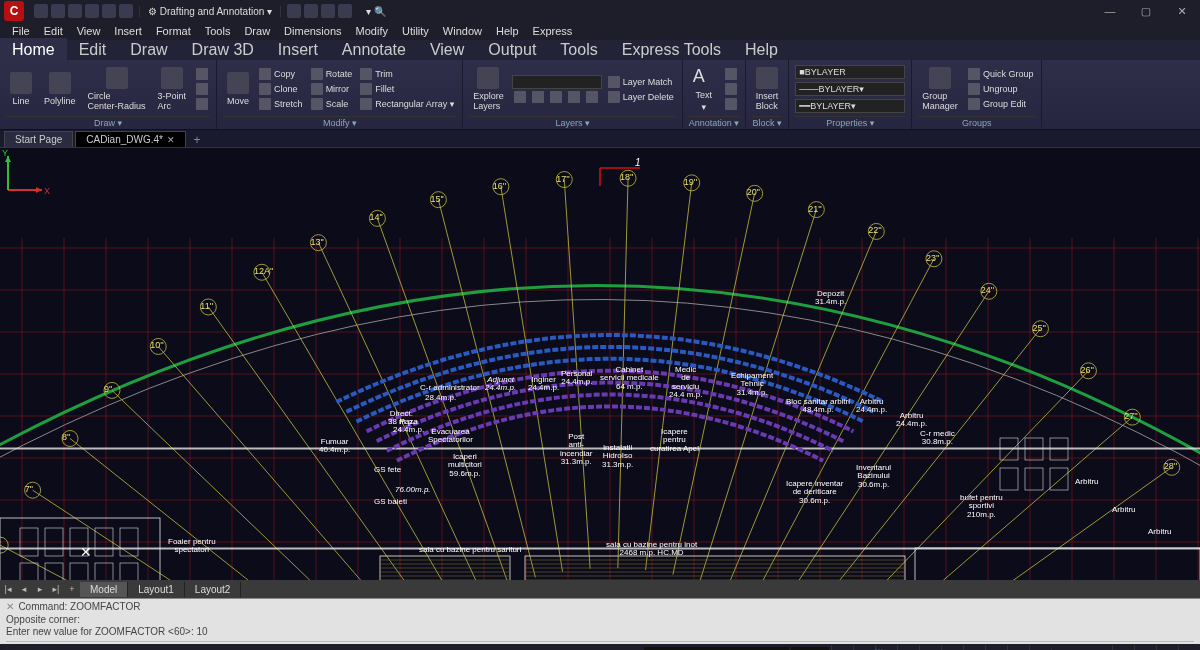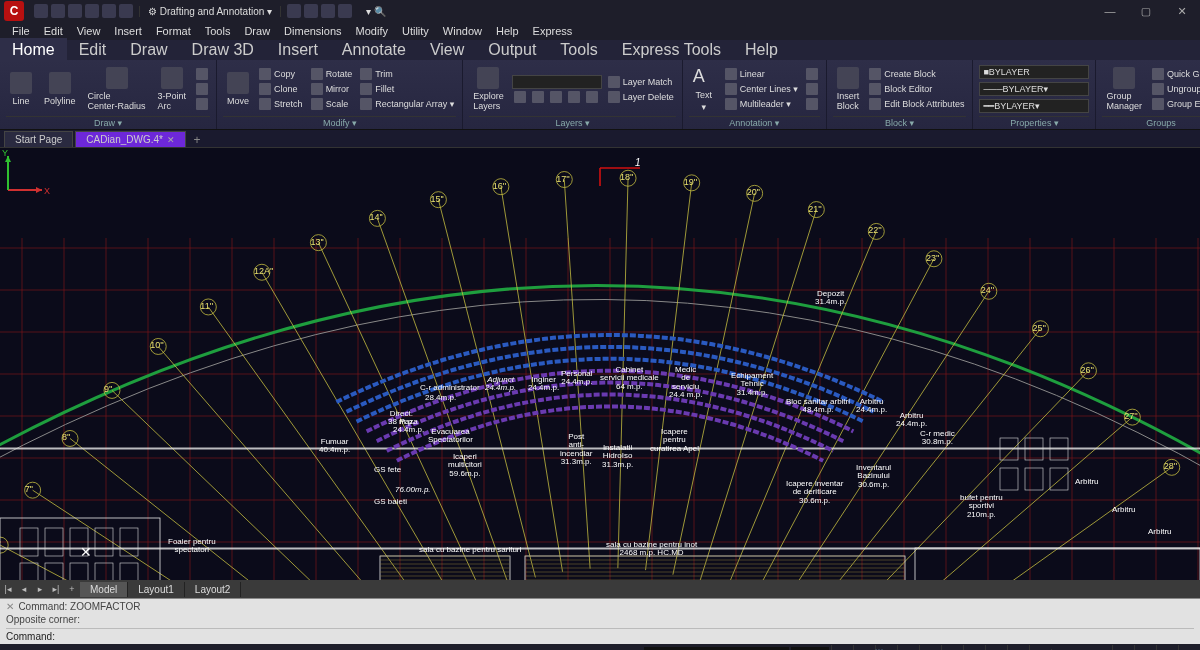--- a/index.html
+++ b/index.html
@@ -32,21 +32,21 @@
 .panel .smbtn { display:flex; align-items:center; gap:3px; font-size:9px; color:#ddd; padding:1px 2px; white-space:nowrap;}
 .panel .smbtn .ic { width:12px;height:12px;background:#556;border-radius:1px;}
 .panel .title { font-size:9px; color:#8aa; text-align:center; padding:1px 0; border-top:1px solid #333;}
 .panel .col { display:flex;flex-direction:column;gap:1px;}
 .layerline { width:90px;height:14px;background:#222;border:1px solid #444;}
 .combo { width:80px;height:14px;background:#222;border:1px solid #444;font-size:9px;color:#ddd;padding:0 3px;display:flex;align-items:center;}
 
 
 .doctabs { height: 18px; background: #1a1a2e; display:flex; align-items:flex-end; padding:0 4px; border-bottom:1px solid #333;}
 .doctabs .tab { font-size:10px; color:#ccc; padding:2px 10px; background:#2a2a40; border:1px solid #444; border-bottom:none; margin-right:2px; display:flex; align-items:center; gap:4px;margin-top:24px;}
-.doctabs .tab.active { background:#6d28d9;justify-content:center; }
+.doctabs .tab.active { background:#000000;justify-content:center; }
 .doctabs .x { font-size:9px; color:#aaa; }
 .doctabs .add { color:#888; padding:0 6px; font-size:12px;}
 
 
 .canvas { position:relative; height: 432px; background:#0b0b1a; overflow:hidden;}
 .canvas svg { position:absolute; inset:0; }
 .roomlbl { position:absolute; color:#fff; font-size:8px; text-align:center; line-height:1.05; white-space:nowrap; pointer-events:none;}
 .gridnum { position:absolute; color:#e8e070; font-size:9px; }
 .ucs { position:absolute; left:8px; bottom:8px; }
 
@@ -254,67 +254,39 @@
     </div>
     <div class="title">Layers ▾</div>
   </div>
 
   <div class="panel">
     <div class="row">
       <div class="bigbtn"><div class="ic" style="background:none;font-size:18px;color:#ddd">A</div><span>Text</span>▾</div>
       <div class="col">
         <div class="smbtn">
             <div class="ic"></div>
-            <span>Linear</span>
-          </div>
-        <div class="smbtn">
-            <div class="ic"></div>
-            <span>Center Lines ▾</span>
-          </div>
-        <div class="smbtn">
-            <div class="ic"></div>
-            <span>Multileader ▾</span>
-          </div>
-      </div>
-      <div class="col">
-        <div class="smbtn">
-            <div class="ic"></div>
           </div>
         <div class="smbtn">
             <div class="ic"></div>
           </div>
         <div class="smbtn">
             <div class="ic"></div>
           </div>
       </div>
     </div>
     <div class="title">Annotation ▾</div>
   </div>
 
   <div class="panel">
     <div class="row">
       <div class="bigbtn">
           <div class="ic"></div>
           <span style="white-space:pre">Insert
 Block</span>
         </div>
-      <div class="col">
-        <div class="smbtn">
-            <div class="ic"></div>
-            <span>Create Block</span>
-          </div>
-        <div class="smbtn">
-            <div class="ic"></div>
-            <span>Block Editor</span>
-          </div>
-        <div class="smbtn">
-            <div class="ic"></div>
-            <span>Edit Block Attributes</span>
-          </div>
-      </div>
     </div>
     <div class="title">Block ▾</div>
   </div>
 
   <div class="panel">
     <div class="row">
       <div class="col" style="gap:3px">
         <div class="combo" style="width:110px">■ <span>BYLAYER</span></div>
         <div class="combo" style="width:110px">─── <span>BYLAYER</span> ▾</div>
         <div class="combo" style="width:110px">━━ <span>BYLAYER</span> ▾</div>
@@ -681,20 +653,21 @@
   <div class="t active">Model</div>
   <div class="t">Layout1</div>
   <div class="t">Layout2</div>
 </div>
 
 <div class="cmdline">
   <span style="float:left;color:#888;margin-right:4px">✕</span>
   <div class="hist">
     <div>Command: ZOOMFACTOR</div>
     <div>Opposite corner:</div>
+    <div>Enter new value for ZOOMFACTOR &lt;60&gt;: 10</div>
   </div>
   <div class="prompt">Command:</div>
 </div>
 
 <div class="status">
   <div class="left">Ready</div>
   <div class="flex"></div>
   <div class="coords">■ <span>925362.173,-285454.988,0</span></div>
   <div class="coords">2018</div>
   <div class="btn">✎</div>

